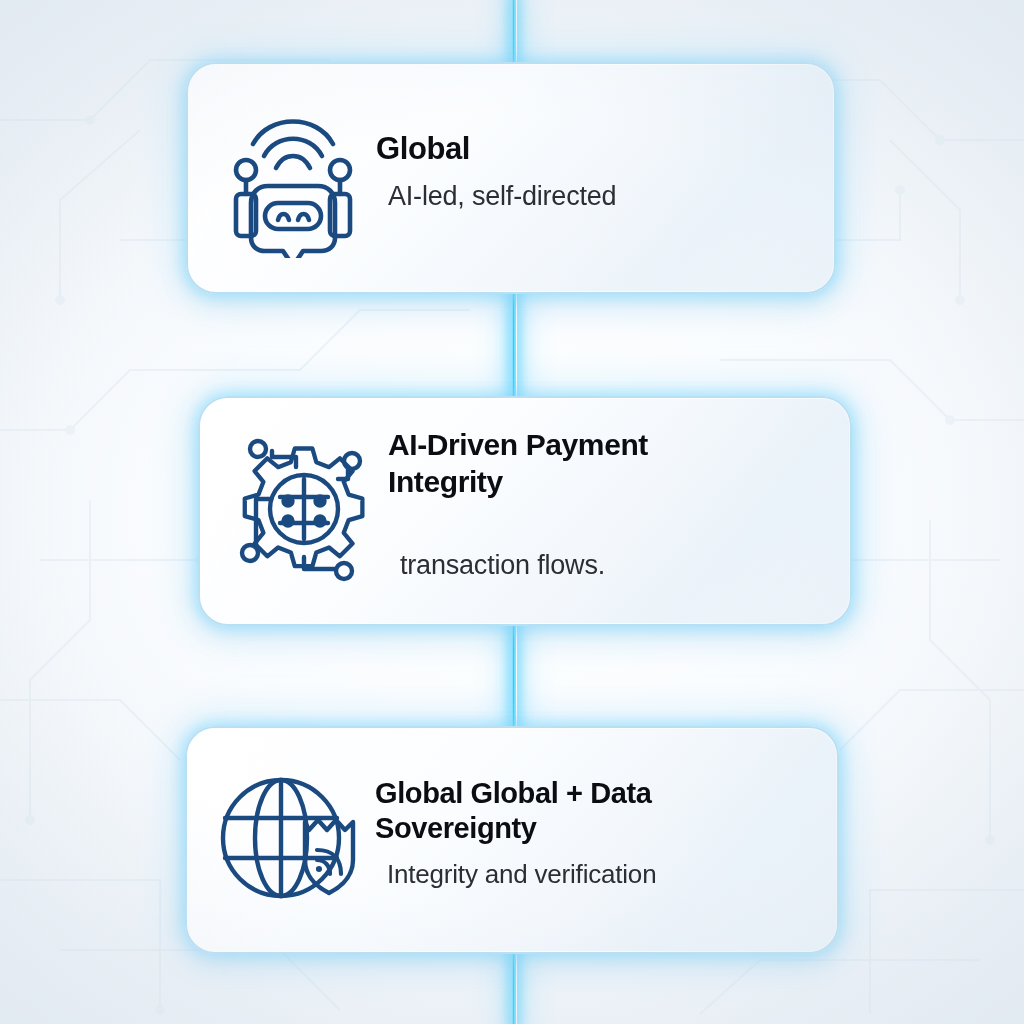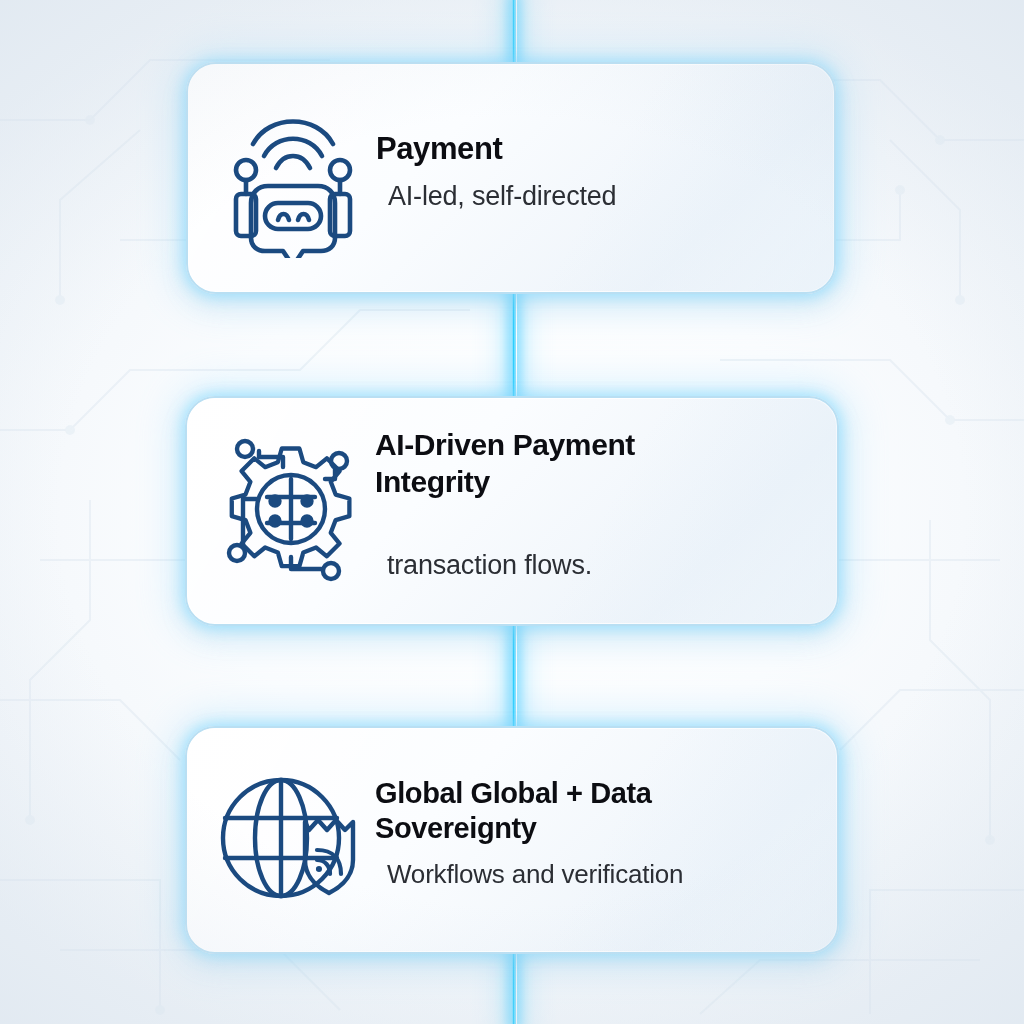--- a/index.html
+++ b/index.html
@@ -52,21 +52,21 @@
     display:flex;align-items:center;
     box-sizing:border-box;
     padding:18px 26px 18px 30px;
     overflow:hidden;
   }
   .card::after{ 
     content:"";position:absolute;inset:0;border-radius:28px;pointer-events:none;
     background:linear-gradient(118deg, rgba(255,255,255,.85) 0%, rgba(255,255,255,0) 34%, rgba(255,255,255,0) 62%, rgba(226,238,248,.55) 100%);
   }
   #card-1{left:186px;top:62px;width:650px;height:232px;}
-  #card-2{left:185px;top:396px;width:654px;height:230px;}
+  #card-2{left:198px;top:396px;width:654px;height:230px;}
   #card-3{left:185px;top:726px;width:654px;height:228px;}
 
   .card-icon{
     flex:0 0 auto;width:150px;height:168px;
     display:flex;align-items:center;justify-content:center;
     position:relative;z-index:2;
   }
   .card-text{
     position:relative;z-index:2;
     flex:1 1 auto;min-width:0;
@@ -146,21 +146,21 @@
         <path d="M117 82 L117 96"></path>
         <rect x="13" y="96" width="20" height="42" rx="5"></rect>
         <rect x="107" y="96" width="20" height="42" rx="5"></rect>
         <path d="M45 88 L95 88 C105 88 112 95 112 105 L112 140 C112 148 106 153 98 153 L80 153 L70 168 L60 153 L42 153 C34 153 28 148 28 140 L28 105 C28 95 35 88 45 88 Z"></path>
         <rect x="42" y="105" width="56" height="26" rx="13"></rect>
         <path d="M55 122 C57 114, 64 114, 66 122"></path>
         <path d="M75 122 C77 114, 84 114, 86 122"></path>
       </svg>
     </div>
     <div class="card-text">
-      <h2 class="card-title"><span>Payment</span><br></h2>
+      <h2 class="card-title"><span>Global</span><br></h2>
       <p class="card-desc"><span>AI-led, self-directed</span><br></p>
     </div>
   </div>
 
   <div class="card" id="card-2">
     <div class="card-icon">
       <svg width="142" height="152" viewBox="0 0 142 152" fill="none" stroke="#1b4a80" stroke-width="4.4" stroke-linecap="round" stroke-linejoin="round">
         <path d="M62 32 L62 22 L38 22 L38 16"></path>
         <circle cx="24" cy="14" r="8"></circle>
         <path d="M104 44 L114 44 L114 34"></path>
@@ -198,18 +198,18 @@
         <g stroke-width="4.2">
           <path d="M101 105 L101 105"></path>
           <circle cx="102" cy="105" r="3" fill="#1b4a80" stroke="none"></circle>
           <path d="M100 96 C108 96, 113 102, 113 110"></path>
           <path d="M100 86 C116 86, 124 95, 124 110"></path>
         </g>
       </svg>
     </div>
     <div class="card-text">
       <h2 class="card-title"><span>Global Global + Data</span><br><span>Sovereignty</span></h2>
-      <p class="card-desc"><span>Workflows and verification</span><br></p>
+      <p class="card-desc"><span>Integrity and verification</span><br></p>
     </div>
   </div>
 
   <div class="vignette"></div>
 </div>
 
 </body></html>

